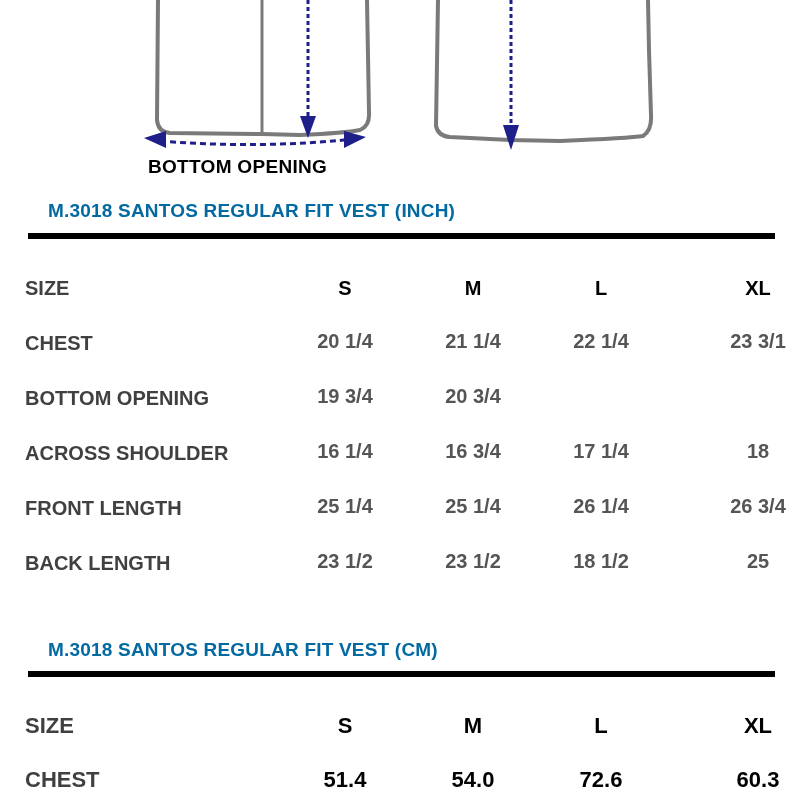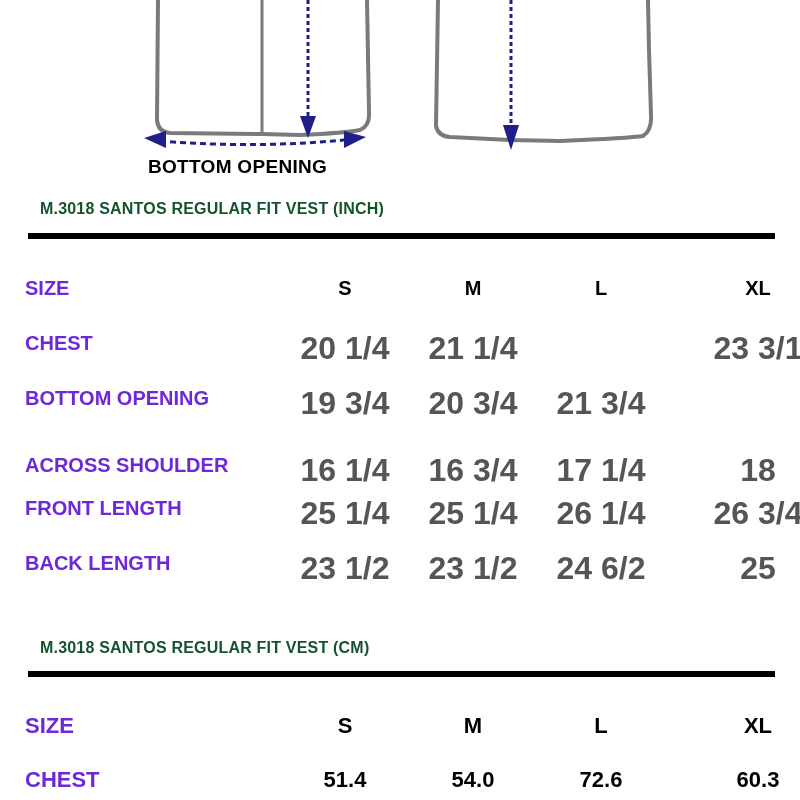--- a/index.html
+++ b/index.html
@@ -1,27 +1,27 @@
 <!DOCTYPE html>
 <html><head>
 <meta charset="utf-8">
 <style>
   html, body { margin: 0; padding: 0; background: #ffffff; }
   body { width: 800px; height: 800px; position: relative; overflow: hidden;
          font-family: "Liberation Sans", "DejaVu Sans", sans-serif; }
   .diagram { position: absolute; left: 0; top: 0; width: 800px; height: 190px; }
   .diag-label { position: absolute; left: 148px; top: 156px; font-weight: 700;
                 font-size: 19px; letter-spacing: 0.3px; color: #000; }
-  .section-title { position: absolute; left: 40px; font-weight: 700; font-size: 16px;
-                   color: #14532d; letter-spacing: 0.2px; }
+  .section-title { position: absolute; left: 48px; font-weight: 700; font-size: 19px;
+                   color: #0369a1; letter-spacing: 0.2px; }
   .rule { position: absolute; left: 28px; width: 747px; height: 6px; background: #000; }
   .row { position: absolute; left: 0; width: 800px; height: 30px; }
-  .row .label { position: absolute; left: 25px; top: 0; font-weight: 700; font-size: 20px; color: #6d28d9; }
+  .row .label { position: absolute; left: 25px; top: 0; font-weight: 700; font-size: 20px; color: #404040; }
   .row .cell { position: absolute; top: 0; width: 120px; text-align: center;
-               font-weight: 700; font-size: 32px; color: #555555; }
+               font-weight: 700; font-size: 20px; color: #555555; }
   .row.header .cell { font-size: 20px; color: #000; }
   .row.cm .label { font-family: "Liberation Sans Narrow", "Liberation Sans", sans-serif; font-size: 22px; }
   .row.cm .cell { color: #000; font-size: 22px; }
   .row.cm.header .cell { font-size: 22px; }
   .c0 { left: 285px; } .c1 { left: 413px; } .c2 { left: 541px; } .c3 { left: 698px; }
 </style>
 </head>
 <body>
 
 <div class="diagram">
@@ -57,51 +57,51 @@
   <span class="cell c0">S</span>
   <span class="cell c1">M</span>
   <span class="cell c2">L</span>
   <span class="cell c3">XL</span>
 </div>
 
 <div class="row" style="top:330px;">
   <span class="label" style="top:2px">CHEST</span>
   <span class="cell c0">20 1/4</span>
   <span class="cell c1">21 1/4</span>
+  <span class="cell c2">22 1/4</span>
   <span class="cell c3">23 3/1</span>
 </div>
 
 <div class="row" style="top:385px;">
   <span class="label" style="top:2px">BOTTOM OPENING</span>
   <span class="cell c0">19 3/4</span>
   <span class="cell c1">20 3/4</span>
-  <span class="cell c2">21 3/4</span>
 </div>
 
-<div class="row" style="top:440px;margin-top:12px;">
+<div class="row" style="top:440px;">
   <span class="label" style="top:2px">ACROSS SHOULDER</span>
   <span class="cell c0">16 1/4</span>
   <span class="cell c1">16 3/4</span>
   <span class="cell c2">17 1/4</span>
   <span class="cell c3">18</span>
 </div>
 
 <div class="row" style="top:495px;">
   <span class="label" style="top:2px">FRONT LENGTH</span>
   <span class="cell c0">25 1/4</span>
   <span class="cell c1">25 1/4</span>
   <span class="cell c2">26 1/4</span>
   <span class="cell c3">26 3/4</span>
 </div>
 
 <div class="row" style="top:550px;">
   <span class="label" style="top:2px">BACK LENGTH</span>
   <span class="cell c0">23 1/2</span>
   <span class="cell c1">23 1/2</span>
-  <span class="cell c2">24 6/2</span>
+  <span class="cell c2">18 1/2</span>
   <span class="cell c3">25</span>
 </div>
 
 <div class="section-title" style="top:639px;">M.3018 SANTOS REGULAR FIT VEST (CM)</div>
 <div class="rule" style="top:671px;"></div>
 
 <div class="row header cm" style="top:713px;">
   <span class="label">SIZE</span>
   <span class="cell c0">S</span>
   <span class="cell c1">M</span>

